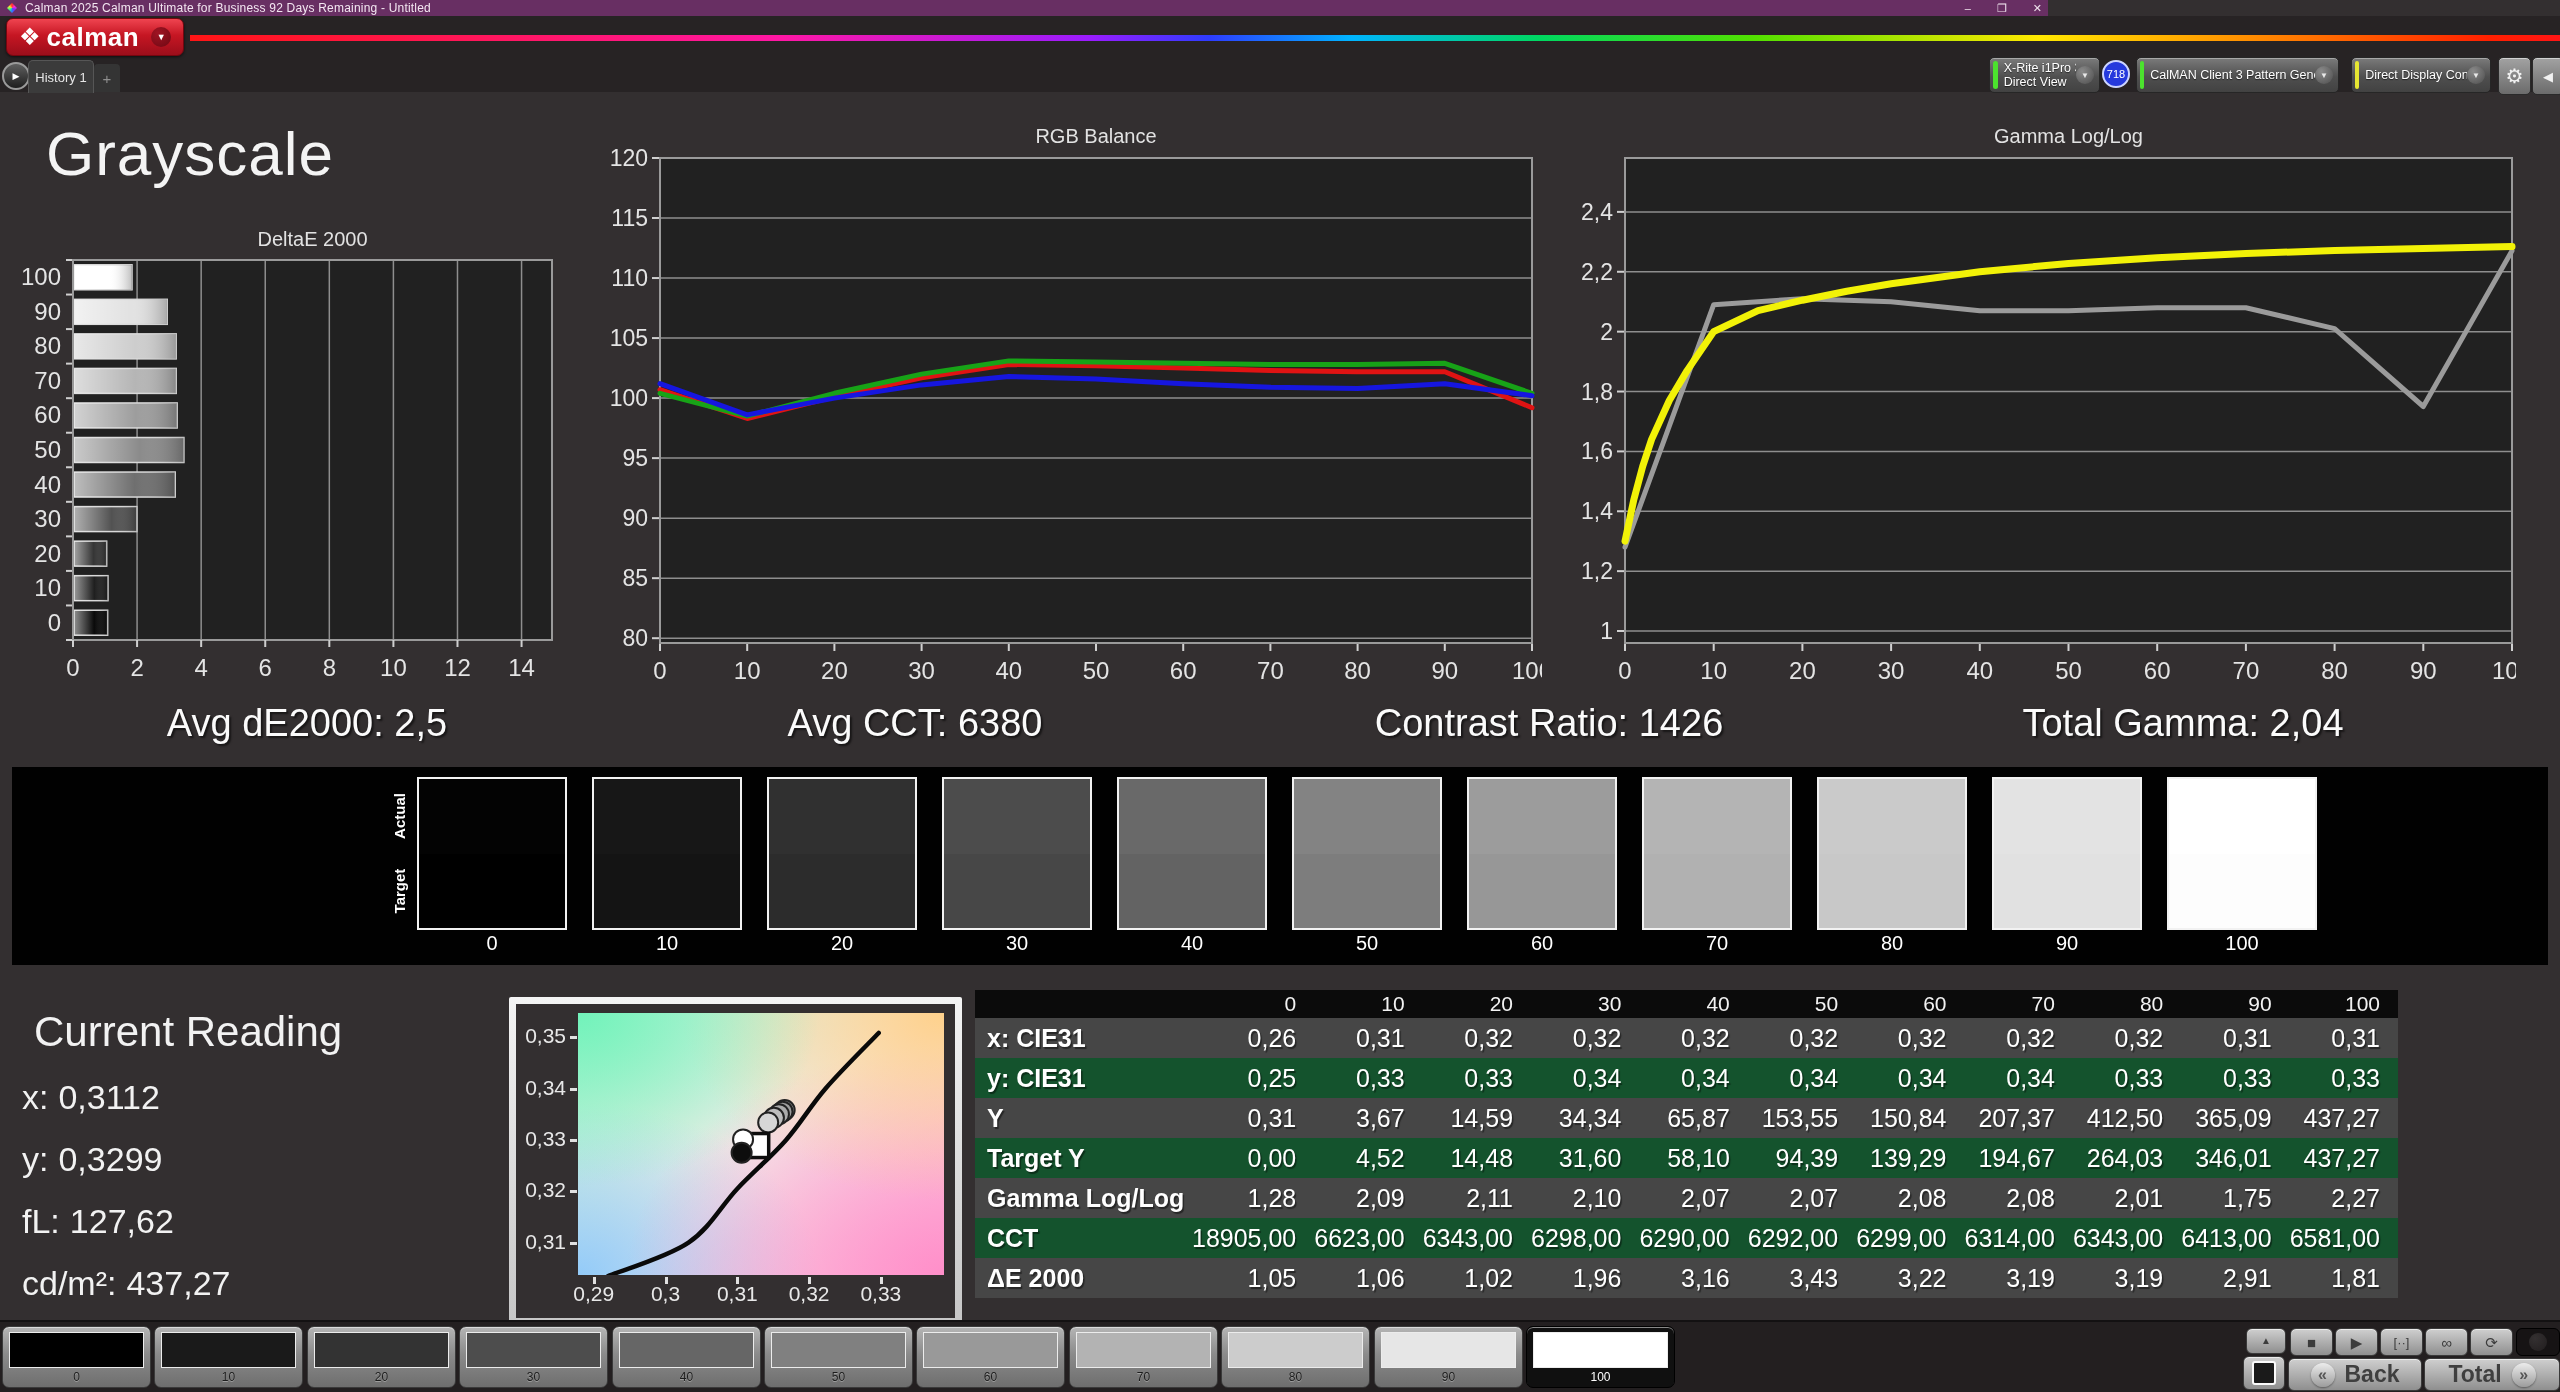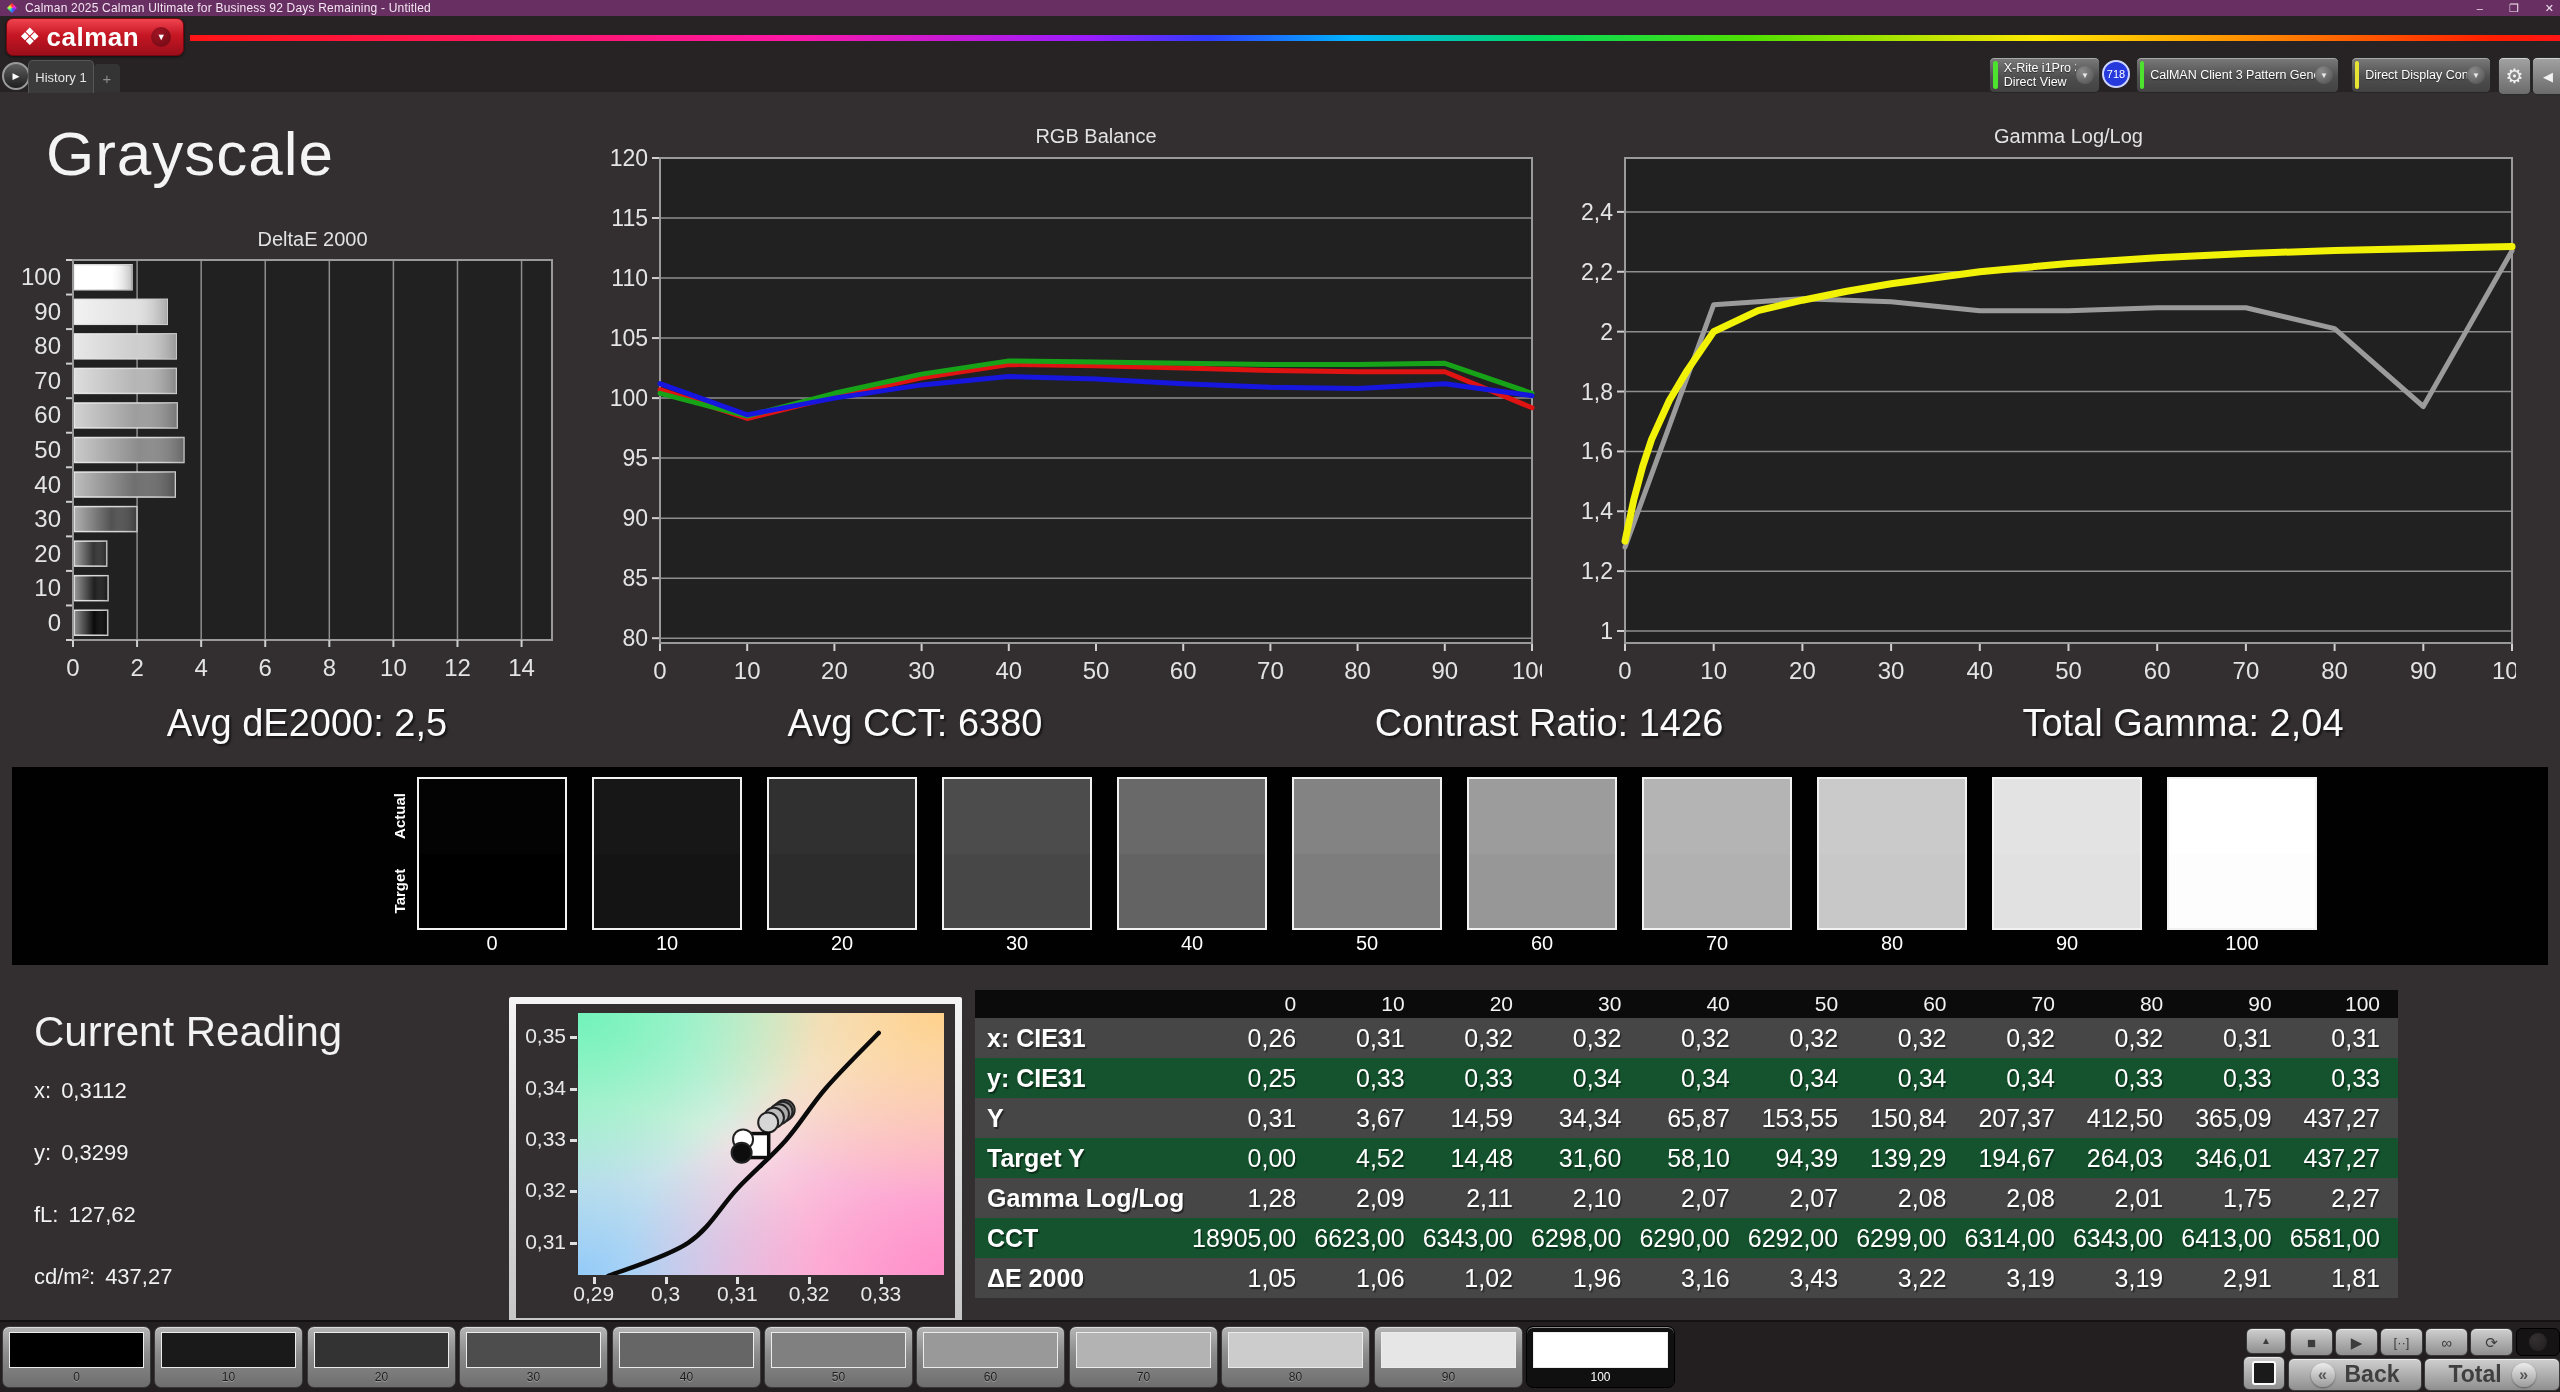--- a/index.html
+++ b/index.html
@@ -1,19 +1,19 @@
 <!DOCTYPE html>
 <html><head>
 <meta charset="utf-8">
 <style>
   html,body{margin:0;padding:0;background:#1a1a1a;}
   #app{position:relative;width:2560px;height:1392px;background:#332f30;overflow:hidden;
        font-family:"Liberation Sans",sans-serif;color:#eee;-webkit-font-smoothing:antialiased;}
   
-  .titlebar{position:absolute;left:0;top:0;width:2560px;height:16px;background:#682f63;display:flex;align-items:center;}
+  .titlebar{position:absolute;left:0;top:0;width:2048px;height:16px;background:#682f63;display:flex;align-items:center;}
   .title-icon{width:10px;height:10px;margin-left:7px;clip-path:polygon(50% 0,100% 50%,50% 100%,0 50%);
               background:conic-gradient(#ff2d2d,#ff2dd0,#7a2dff,#2d7aff,#2dff8a,#ffe32d,#ff2d2d);}
   .title-text{font-size:12px;color:#f3e6f1;margin-left:8px;letter-spacing:.2px;}
   .win-controls{position:absolute;right:6px;top:0;height:16px;display:flex;gap:26px;align-items:center;color:#f0e4ee;font-size:11px;}
   .win-controls span{cursor:default;}
   
   .toolbar{position:absolute;left:0;top:16px;width:2560px;height:76px;background:#272324;}
   .logo-btn{position:absolute;left:6px;top:2px;width:176px;height:36px;border-radius:7px;
             background:linear-gradient(180deg,#ef4450 0%,#c61623 45%,#9c0e1b 100%);
             border:1px solid #76060f;display:flex;align-items:center;box-shadow:0 1px 3px rgba(0,0,0,.6);}
@@ -52,21 +52,21 @@
                 text-shadow:2px 2px 2px rgba(0,0,0,.55);white-space:nowrap;}
   
   .swatch-strip{position:absolute;left:12px;top:767px;width:2536px;height:198px;background:#010101;}
   .vlabel{position:absolute;width:70px;height:18px;line-height:18px;text-align:center;font-size:15px;font-weight:bold;color:#fff;
           transform:rotate(-90deg);transform-origin:center;}
   .gs-swatch{position:absolute;top:10px;width:150px;height:153px;border:2px solid #f2f2f2;box-sizing:border-box;}
   .gs-half{position:absolute;left:0;width:100%;height:50%;}
   .gs-num{position:absolute;top:165px;width:150px;text-align:center;font-size:20px;color:#fff;}
   
   .cr-title{position:absolute;left:34px;top:1008px;font-size:42px;color:#f2f2f2;}
-  .cr-line{position:absolute;left:34px;font-size:22px;color:#f2f2f2;}
+  .cr-line{position:absolute;left:22px;font-size:34px;color:#f2f2f2;}
   .cr-line .lbl{margin-right:10px;}
   
   .cie-frame{position:absolute;left:509px;top:997px;width:453px;height:328px;background:linear-gradient(180deg,#f4f4f4,#c6c6c6);border-radius:2px;}
   .cie-inner{position:absolute;left:7px;top:7px;right:7px;bottom:7px;background:#332f30;}
   .cie-plot{position:absolute;left:62px;top:9px;width:366px;height:262px;
     background:
       radial-gradient(120% 120% at 0% 0%, rgba(110,243,185,.95), rgba(110,243,185,0) 55%),
       radial-gradient(130% 130% at 100% 0%, rgba(255,208,135,.95), rgba(255,208,135,0) 55%),
       radial-gradient(140% 140% at 100% 100%, rgba(255,140,200,.95), rgba(255,140,200,0) 62%),
       radial-gradient(120% 120% at 0% 100%, rgba(140,200,250,.92), rgba(140,200,250,0) 55%),

